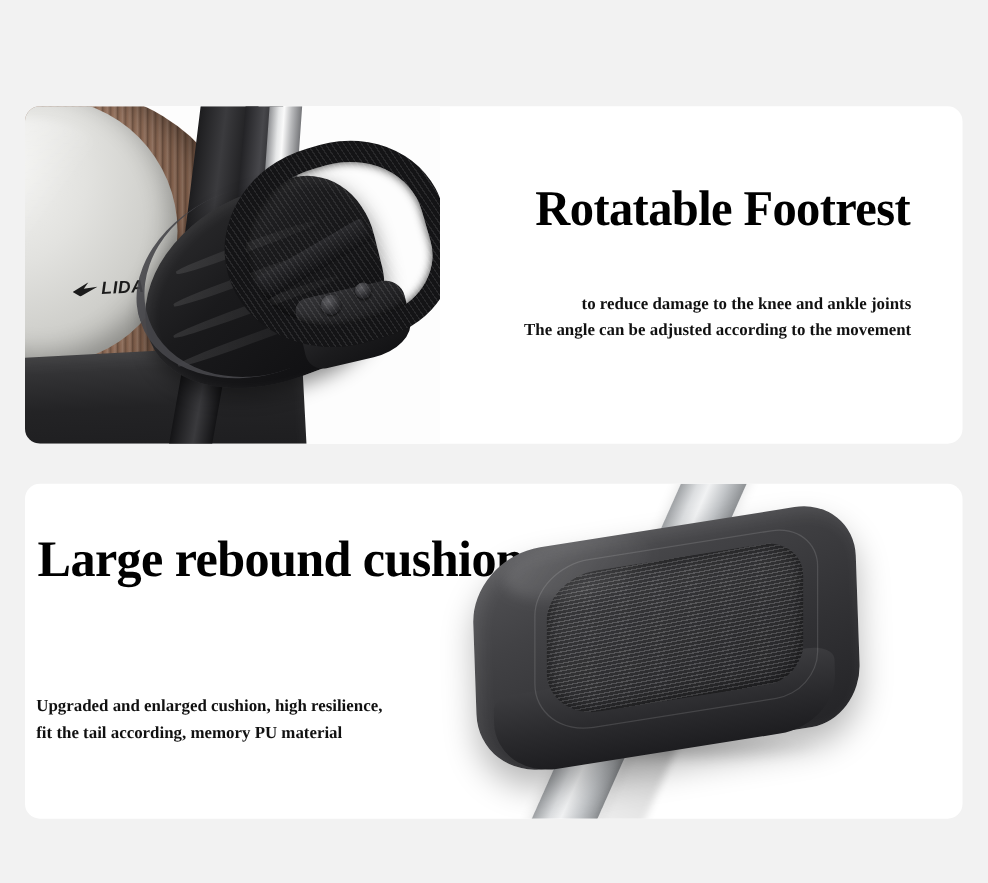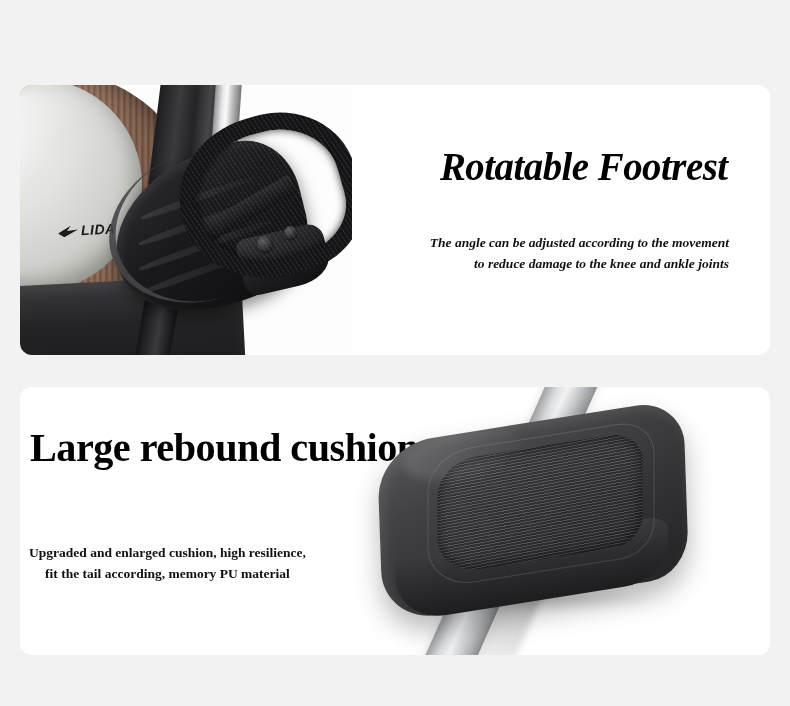--- a/index.html
+++ b/index.html
@@ -35,21 +35,21 @@
   .body-text {
     font-family: "Liberation Serif", "DejaVu Serif", serif;
     font-weight: bold;
     color: #111111;
     font-size: 13.5px;
     line-height: 1.55;
     white-space: nowrap;
   }
 
   
-  .c1-text { position: absolute; left: 330px; top: 0; width: 420px; height: 270px; font-style: italic; }
+  .c1-text { position: absolute; left: 330px; top: 0; width: 420px; height: 270px; }
   #footrest-headline {
     position: absolute; right: 42px; top: 62px;
     font-size: 40px;
     transform: scaleX(0.97);
     transform-origin: right center;
   }
   #footrest-desc {
     position: absolute; right: 41px; top: 148px;
     text-align: right;
   }
@@ -193,22 +193,22 @@
 
   
   .c2-text { position: absolute; left: 0; top: 0; width: 470px; height: 268px; }
   #cushion-headline {
     position: absolute; left: 10px; top: 40px;
     font-size: 41px;
     transform: scaleX(0.98);
     transform-origin: left center;
   }
   #cushion-desc {
-    position: absolute; left: 9px; top: 156px;
-    text-align: center;
+    position: absolute; left: 9px; top: 168px;
+    text-align: left;
   }
 
   
   .c2-photo {
     position: absolute; right: 0; top: 0; width: 420px; height: 268px;
     overflow: hidden;
   }
   .seat-rail {
     position: absolute; left: 128px; top: -60px; width: 48px; height: 430px;
     background: linear-gradient(90deg, #9fa2a5 0%, #dcdee0 26%, #f1f2f3 44%, #c2c5c8 72%, #8e9194 100%);
@@ -303,22 +303,22 @@
         <div class="pivot-bolt" style="left:178px; top:104px; width:13px; height:13px;"></div>
         <div class="strap-tail"></div>
         <div class="toe-strap-outer"></div>
         <div class="toe-strap-weave"></div>
       </div>
     </div>
 
     <div class="c1-text">
       <div class="headline" id="footrest-headline">Rotatable Footrest</div>
       <div class="body-text" id="footrest-desc">
+        <div>to reduce damage to the knee and ankle joints</div>
         <div>The angle can be adjusted according to the movement</div>
-        <div>to reduce damage to the knee and ankle joints</div>
       </div>
     </div>
 
   </div>
 
   <div class="card" id="card-cushion">
 
     <div class="c2-text">
       <div class="headline" id="cushion-headline">Large rebound cushion</div>
       <div class="body-text" id="cushion-desc">

